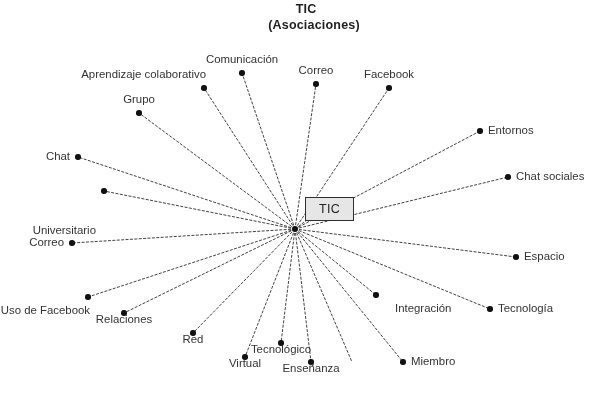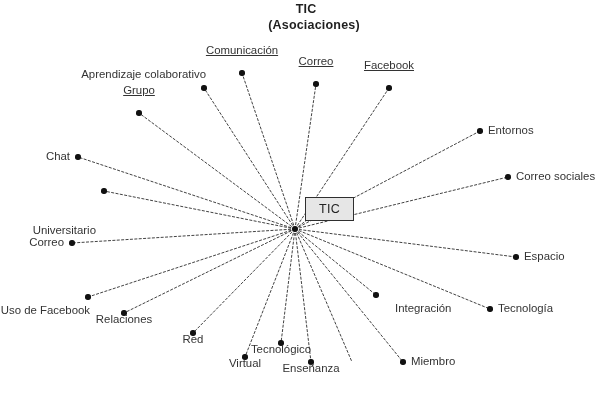--- a/index.html
+++ b/index.html
@@ -87,21 +87,21 @@
   .node-label {
     position: absolute;
     font-size: 11.4px;
     line-height: 13px;
     color: #333333;
     white-space: nowrap;
   }
   
   .lbl-left   { right: 8px;  top: -7px; }
   .lbl-right  { left: 8px;   top: -7px; }
-  .lbl-above  { left: 50%;   transform: translateX(-50%); bottom: 16px; text-decoration: underline; }
+  .lbl-above  { left: 50%;   transform: translateX(-50%); bottom: 7px; }
   .lbl-below  { left: 50%;   transform: translateX(-50%); top: 0; text-align: right; }
   .lbl-above-left  { right: -2px; bottom: 7px; }
   .lbl-below-left  { right: -2px; top: 7px; }
   .lbl-below-right { left: -2px;  top: 7px; }
 
   
   #center-box {
     position: absolute;
     box-sizing: border-box;
     background: #e6e6e6;
@@ -185,21 +185,21 @@
       <div class="node" style="left: 480px; top: 131px;">
         <div class="node-dot" style="background: rgb(17, 17, 17);"></div>
         <div class="node-label lbl-right" style="color: rgb(51, 51, 51);">Entornos</div>
       </div>
       <div class="node" style="left: 78px; top: 157px;">
         <div class="node-dot" style="background: rgb(17, 17, 17);"></div>
         <div class="node-label lbl-left" style="color: rgb(51, 51, 51);">Chat</div>
       </div>
       <div class="node" style="left: 508px; top: 177px;">
         <div class="node-dot" style="background: rgb(17, 17, 17);"></div>
-        <div class="node-label lbl-right" style="color: rgb(51, 51, 51);">Correo sociales</div>
+        <div class="node-label lbl-right" style="color: rgb(51, 51, 51);">Chat sociales</div>
       </div>
       <div class="node" style="left: 104px; top: 191px;">
         <div class="node-dot" style="background: rgb(17, 17, 17);"></div>
         <div class="node-label lbl-left" style="color: rgb(51, 51, 51); margin-top: 40px;">Universitario</div>
       </div>
       <div class="node" style="left: 72px; top: 243px;">
         <div class="node-dot" style="background: rgb(17, 17, 17);"></div>
         <div class="node-label lbl-left" style="color: rgb(51, 51, 51);">Correo</div>
       </div>
       <div class="node" style="left: 516px; top: 257px;">

